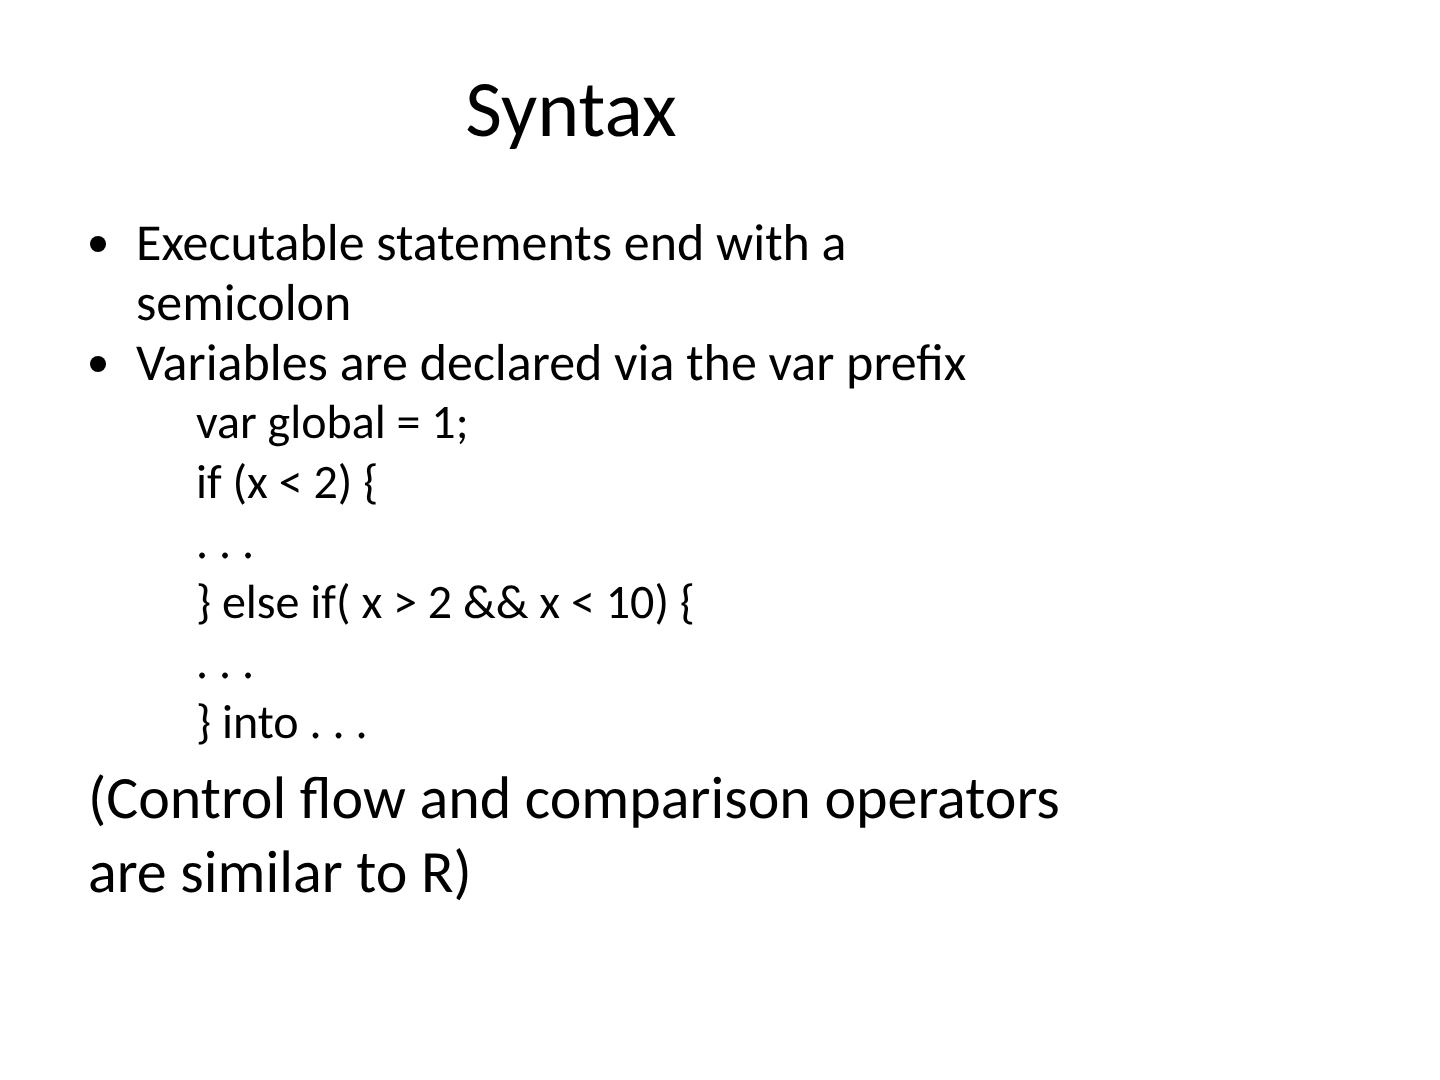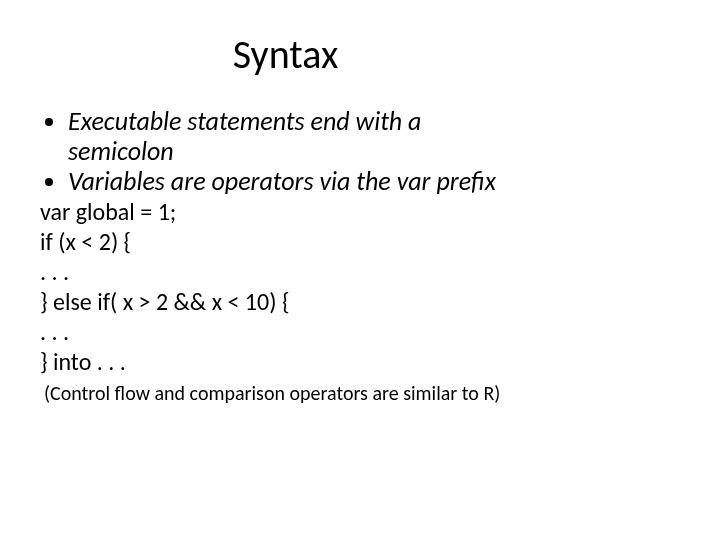--- a/index.html
+++ b/index.html
@@ -21,46 +21,46 @@
   .title {
     text-align: center;
     font-size: 40px;
     margin: 10px 0 28px 0;
     font-weight: 400;
   }
   ul.bullets {
     list-style: disc;
     margin: 0 0 0 28px;
     padding: 0;
-    font-style: italic;
   }
   ul.bullets > li {
     font-size: 26px;
     line-height: 1.15;
     margin: 0;
   }
   .sub {
     font-size: 24px;
+    margin-left: 58px;
     line-height: 1.25;
   }
   .note {
-    font-size: 20px;
+    font-size: 30px;
     margin-top: 4px;
     margin-left: 4px;
   }
 </style>
 </head>
 <body>
 
 <div class="slide">
   <h1 class="title">Syntax</h1>
 
   <ul class="bullets">
     <li>Executable statements end with a semicolon</li>
-    <li>Variables are operators via the var prefix</li>
+    <li>Variables are declared via the var prefix</li>
   </ul>
   <div class="sub">var global = 1;</div>
 
   <div class="sub">if (x &lt; 2) {</div>
   <div class="sub">. . .</div>
   <div class="sub">} else if( x &gt; 2 &amp;&amp; x &lt; 10) {</div>
   <div class="sub">. . .</div>
   <div class="sub">} into . . .</div>
 
   <div class="note">(Control flow and comparison operators are similar to R)</div>

